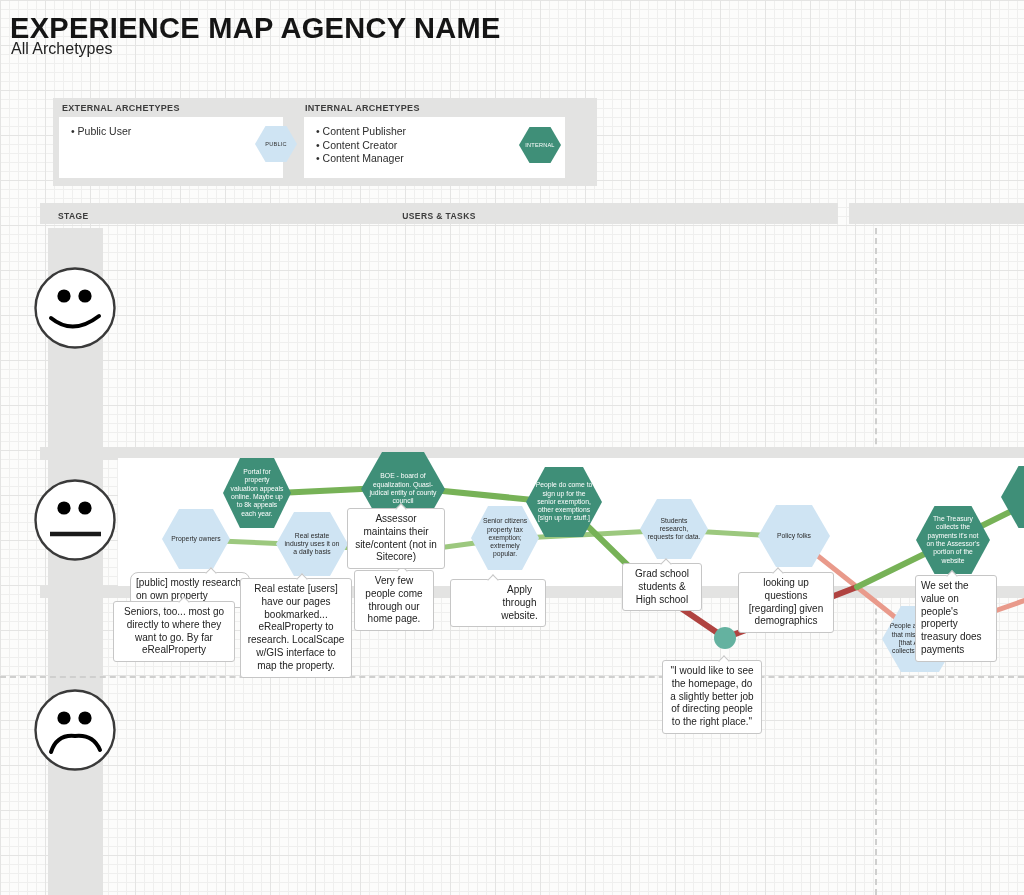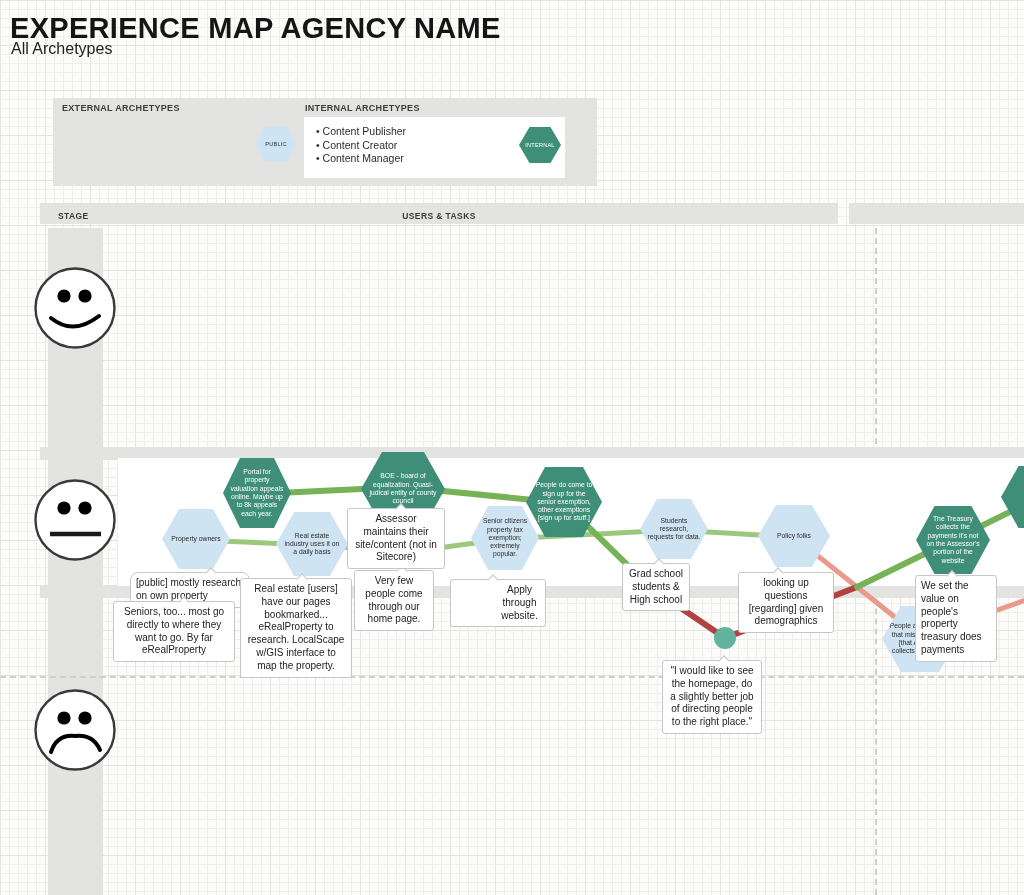--- a/index.html
+++ b/index.html
@@ -63,20 +63,25 @@
 <div id="canvas">
 
   <div id="dash-v"></div>
 
   <h1 id="title"><span class="t-bold">EXPERIENCE MAP</span> <span>AGENCY NAME</span></h1>
   <div id="subtitle">All Archetypes</div>
 
   <div id="legend">
     <div class="legend-head" style="left:9px;">EXTERNAL ARCHETYPES</div>
     <div class="legend-head" style="left:252px;">INTERNAL ARCHETYPES</div>
+    <div class="legend-box" style="left:6px; width:224px;">
+      <div class="legend-items" id="external-list">
+          <div class="legend-item">Public User</div>
+        </div>
+    </div>
     <div class="legend-box" style="left:251px; width:261px;">
       <div class="legend-items" id="internal-list">
           <div class="legend-item">Content Publisher</div>
           <div class="legend-item">Content Creator</div>
           <div class="legend-item">Content Manager</div>
         </div>
     </div>
     <div class="mini-hex public" style="left:202px; top:28px;">PUBLIC</div>
     <div class="mini-hex internal" style="left:466px; top:29px;">INTERNAL</div>
   </div>
@@ -167,19 +172,19 @@
       <div class="dot" style="left: 398px; top: 542px; height: 20px; width: 20px; background: rgb(183, 217, 236);"></div>
       <div class="dot" style="left: 714px; top: 627px; height: 22px; width: 22px; background: rgb(100, 178, 160);"></div>
     </div>
   <div id="bubbles">
       <div class="bubble" style="left: 130px; top: 572px; width: 120px; text-align: left; border-radius: 8px;"><span>[public] mostly research; on own property</span><div class="tail" style="left: calc(68% - 4px);"></div></div>
       <div class="bubble" style="left: 113px; top: 601px; width: 122px;"><span>Seniors, too... most go directly to where they want to go. By far eRealProperty</span><div class="tail" style="left: calc(58% - 4px);"></div></div>
       <div class="bubble" style="left: 240px; top: 578px; width: 112px;"><span>Real estate [users] have our pages bookmarked... eRealProperty to research. LocalScape w/GIS interface to map the property.</span><div class="tail" style="left: calc(55% - 4px);"></div></div>
       <div class="bubble" style="left: 354px; top: 570px; width: 80px;"><span>Very few people come through our home page.</span><div class="tail" style="left: calc(60% - 4px);"></div></div>
       <div class="bubble" style="left: 347px; top: 508px; width: 98px;"><span>Assessor maintains their site/content (not in Sitecore)</span><div class="tail" style="left: calc(55% - 4px);"></div></div>
       <div class="bubble" style="left: 450px; top: 579px; width: 96px; padding-left: 48px;"><span>Apply through website.</span><div class="tail" style="left: calc(45% - 4px);"></div></div>
-      <div class="bubble" style="left: 622px; top: 563px; width: 68px;"><span>Grad school students &amp; High school</span><div class="tail" style="left: calc(55% - 4px);"></div></div>
+      <div class="bubble" style="left: 622px; top: 563px; width: 80px;"><span>Grad school students &amp; High school</span><div class="tail" style="left: calc(55% - 4px);"></div></div>
       <div class="bubble" style="left: 738px; top: 572px; width: 96px;"><span>looking up questions [regarding] given demographics</span><div class="tail" style="left: calc(42% - 4px);"></div></div>
       <div class="bubble" style="left: 915px; top: 575px; width: 82px; text-align: left;"><span>We set the value on people's property treasury does payments</span><div class="tail" style="left: calc(45% - 4px);"></div></div>
       <div class="bubble" style="left: 662px; top: 660px; width: 100px;"><span>"I would like to see the homepage, do a slightly better job of directing people to the right place."</span><div class="tail" style="left: calc(62% - 4px);"></div></div>
     </div>
 
 </div>
 
 </body></html>

